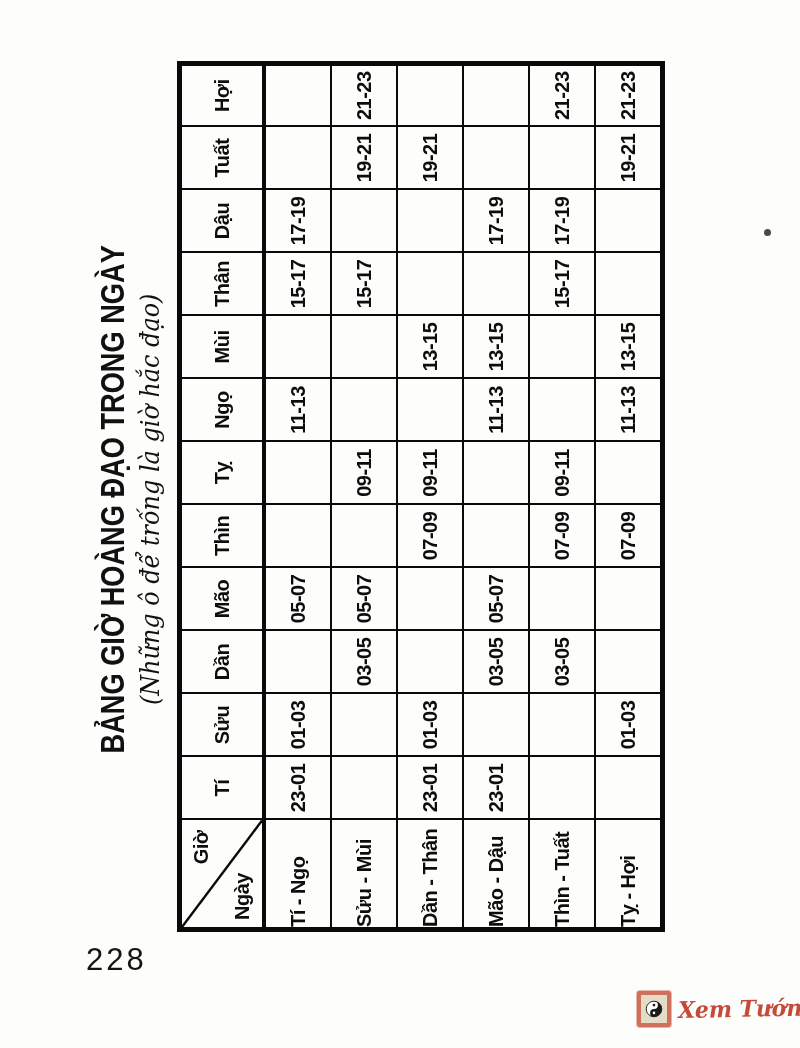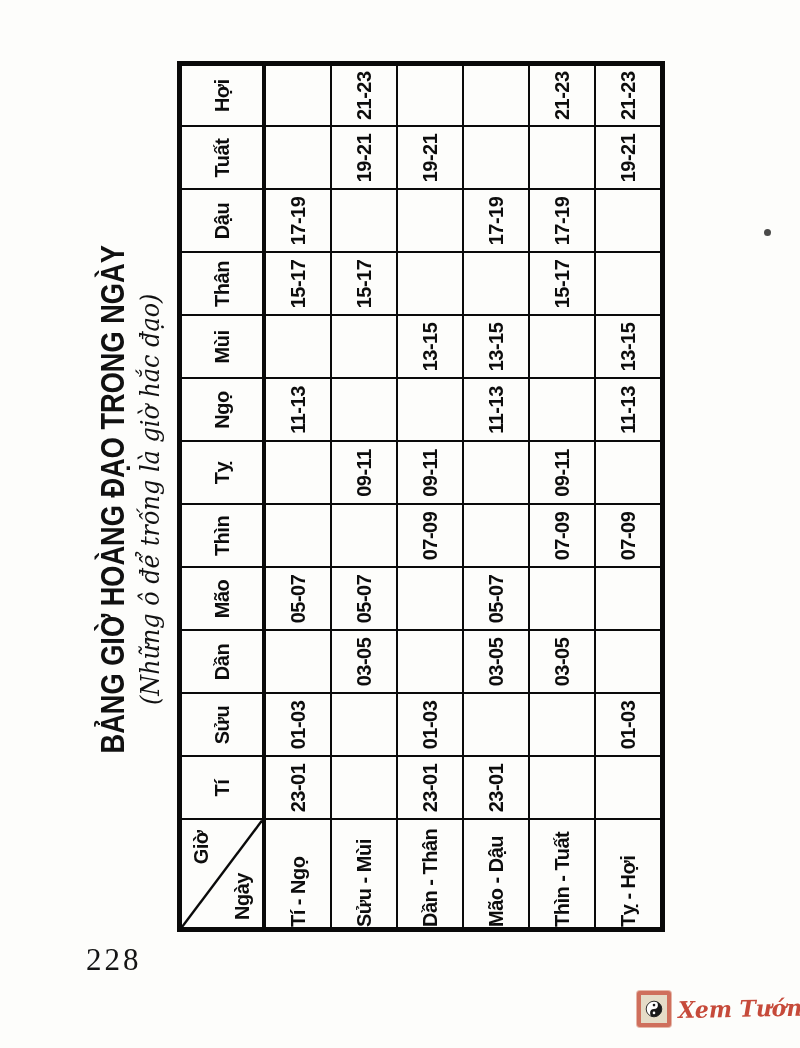--- a/index.html
+++ b/index.html
@@ -36,21 +36,21 @@
     border-right:3.5px solid #0a0a0a; white-space:nowrap; font-size:20px;
   }
   td.corner{ position:relative; border-right:3.5px solid #0a0a0a; }
   td.corner svg.diag{ position:absolute; left:0; top:0; width:100%; height:100%; }
   .corner-hour{ position:absolute; top:8px; right:10px; font-size:20px; }
   .corner-day{ position:absolute; bottom:8px; left:7px; font-size:20px; }
 
   
   .page-number{
     position:absolute; left:86px; top:942px;
-    font-family:Liberation Serif, serif; font-size:31px; letter-spacing:3px; color:#141414;
+    font-family:Liberation Sans, sans-serif; font-size:31px; letter-spacing:3px; color:#141414;
   }
   .speck{ position:absolute; left:764px; top:229px; width:7px; height:7px;
           background:#2a2a2a; border-radius:50%; opacity:.85; }
   .watermark{ position:absolute; left:637px; top:991px; display:flex; align-items:center; }
   .wm-logo{
     width:26px; height:28px; background:#e5dcc8; border:4px solid #cf6f5c;
     border-radius:3px; display:flex; align-items:center; justify-content:center;
     margin-right:7px; box-shadow:0 0 0 1px #e6b7a9;
   }
   .wm-text{

